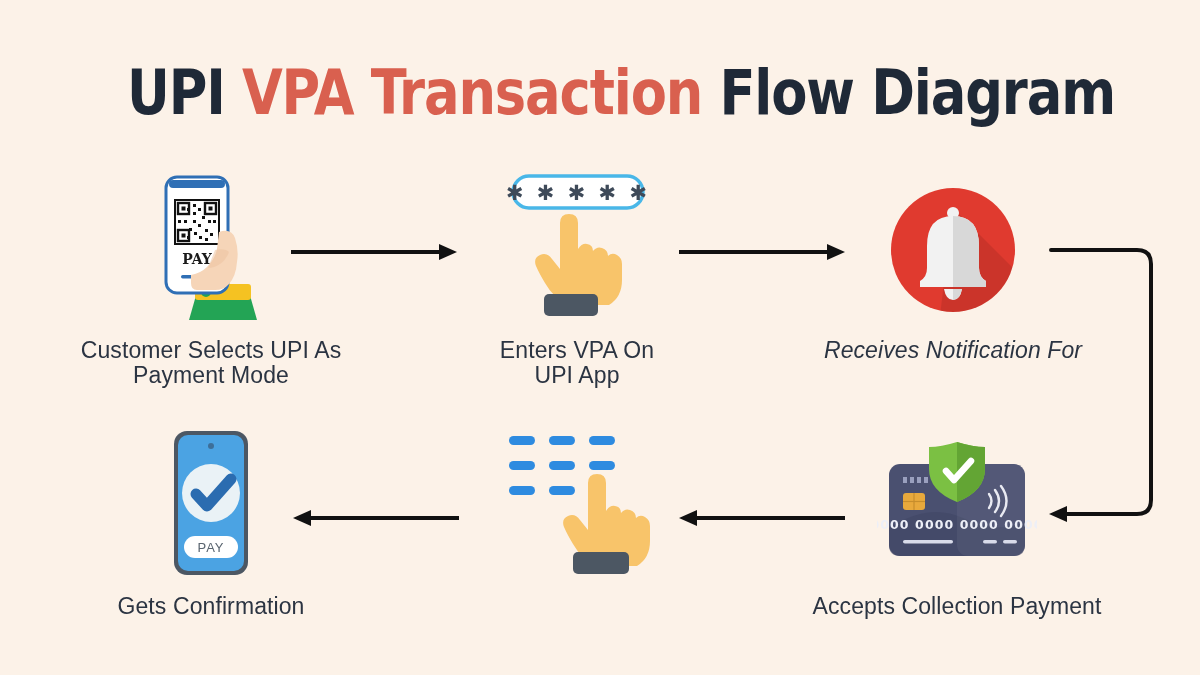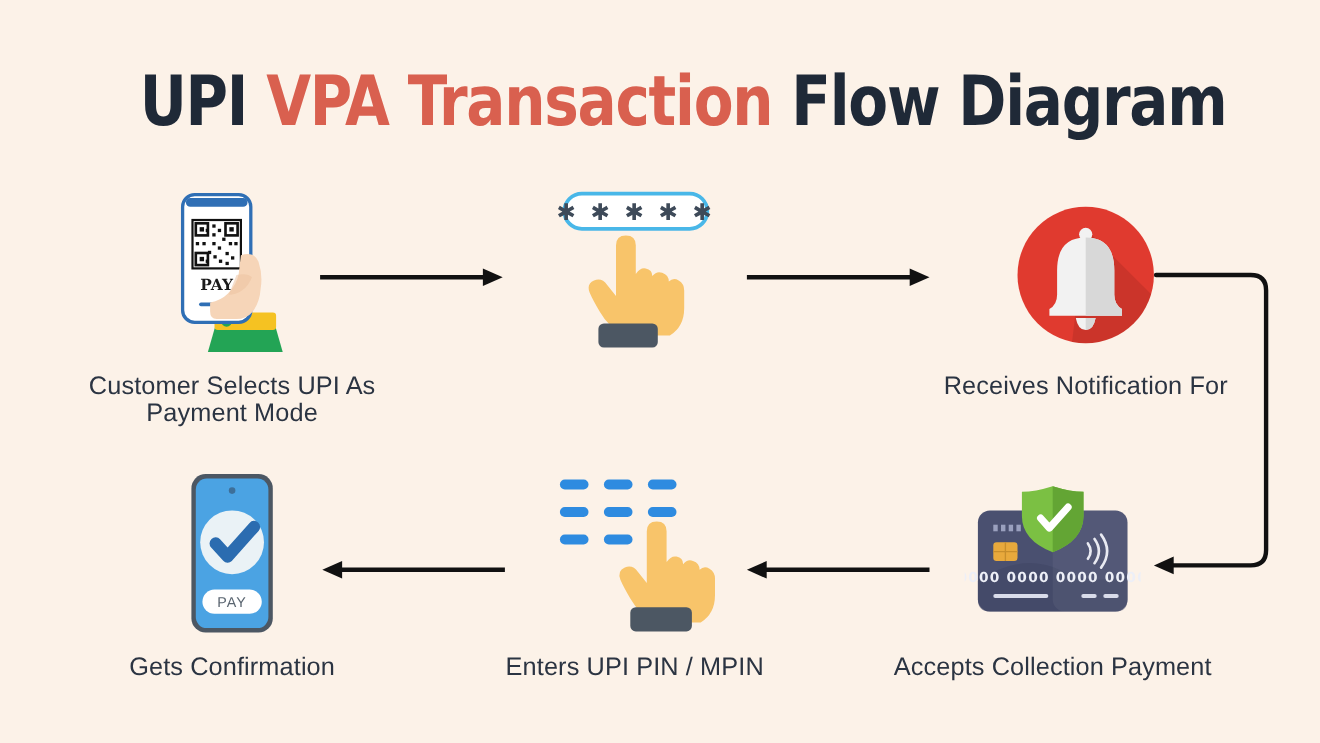--- a/index.html
+++ b/index.html
@@ -32,21 +32,21 @@
   .art{height:150px;position:relative;display:flex;align-items:flex-end;justify-content:center;}
   .caption{
     margin-top:16px;
     font-size:23px;
     line-height:25px;
     color:#2B3442;
     letter-spacing:.1px;
   }
   #node1{left:40px;top:172px;}
   #node2{left:406px;top:172px;}
-  #node3{left:816px;top:172px;}
+  #node3{left:782px;top:172px;font-style:italic;}
   #node4{left:40px;top:428px;}
   #node5{left:406px;top:428px;}
   #node6{left:786px;top:428px;}
 
   
   .arrow{position:absolute;}
   .wrap-connector{position:absolute;left:1008px;top:232px;}
 </style>
 </head>
 <body style="background: rgb(252, 242, 232);">
@@ -111,20 +111,24 @@
   <div class="node" id="node2">
     <div class="art">
       <svg width="160" height="150" viewBox="0 0 160 150">
         <rect x="16" y="4" width="130" height="32" rx="16" fill="#ffffff" stroke="#49B7E8" stroke-width="3.4"></rect>
         <text x="81" y="28" text-anchor="middle" font-size="21" font-weight="bold" fill="#3E4A59" letter-spacing="3" font-family="DejaVu Sans, sans-serif">✱ ✱ ✱ ✱ ✱</text>
 
         <path d="M72 42 q9 0 9 9 l0 26 q4 -6 9 -5 q6 1 6 7 q4 -5 9 -3 q6 2 6 8 q4 -4 9 -1 q5 3 5 9 l0 16 q0 17 -13 25 l-42 0 q-14 -8 -22 -22 q-6 -10 -9 -17 q-3 -8 4 -11 q7 -3 12 4 l8 10 l0 -46 q0 -9 9 -9z" fill="#F8C46A"></path>
         <rect x="47" y="122" width="54" height="22" rx="5" fill="#4C5763"></rect>
       </svg>
     </div>
+    <div class="caption">
+      <div>Enters VPA On</div>
+      <div>UPI App</div>
+    </div>
   </div>
 
   <div class="node" id="node3">
     <div class="art">
       <svg width="150" height="150" viewBox="0 0 150 150">
         <defs>
           <clipPath id="bellclip">
               <circle cx="75" cy="78" r="62"></circle>
             </clipPath>
         </defs>
@@ -175,23 +179,20 @@
           <rect x="12" y="33" width="26" height="9" rx="4.5"></rect>
           <rect x="52" y="33" width="26" height="9" rx="4.5"></rect>
           <rect x="92" y="33" width="26" height="9" rx="4.5"></rect>
           <rect x="12" y="58" width="26" height="9" rx="4.5"></rect>
           <rect x="52" y="58" width="26" height="9" rx="4.5"></rect>
         </g>
         <path d="M100 46 q9 0 9 9 l0 28 q4 -6 9 -5 q6 1 6 7 q4 -5 9 -3 q6 2 6 8 q4 -4 9 -1 q5 3 5 9 l0 15 q0 17 -13 25 l-42 0 q-14 -8 -22 -22 q-6 -10 -9 -17 q-3 -8 4 -11 q7 -3 12 4 l8 10 l0 -47 q0 -9 9 -9z" fill="#F8C46A"></path>
         <rect x="76" y="124" width="56" height="22" rx="5" fill="#4C5763"></rect>
       </svg>
     </div>
-    <div class="caption">
-      <div>Enters UPI PIN / MPIN</div>
-    </div>
   </div>
 
   <div class="node" id="node6">
     <div class="art">
       <svg width="160" height="150" viewBox="0 0 160 150">
         <rect x="12" y="36" width="136" height="92" rx="11" fill="#4A5070"></rect>
         <path d="M12 100 q40 -26 74 -10 q32 16 62 4 l0 23 q0 11 -11 11 l-114 0 q-11 0 -11 -11z" fill="#3F4564" opacity=".55"></path>
         <rect x="80" y="36" width="68" height="92" rx="11" fill="#ffffff" opacity=".05"></rect>
         <g fill="#9AA0BE">
           <rect x="26" y="49" width="4" height="6"></rect>

